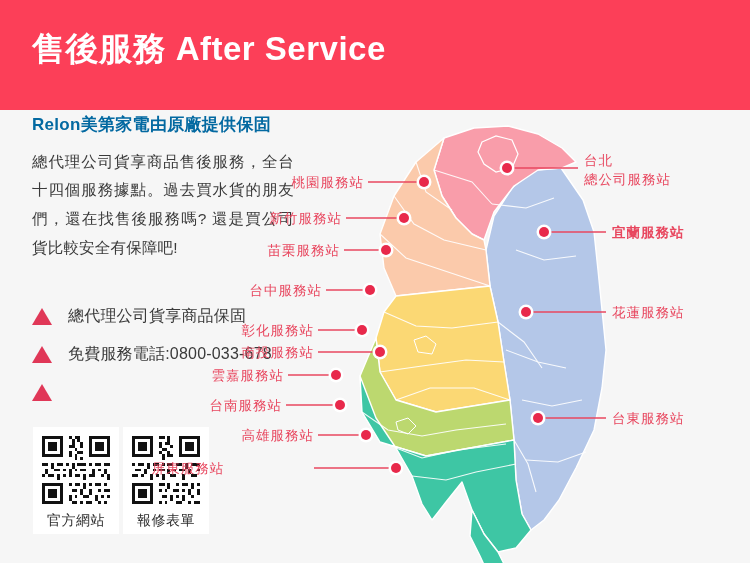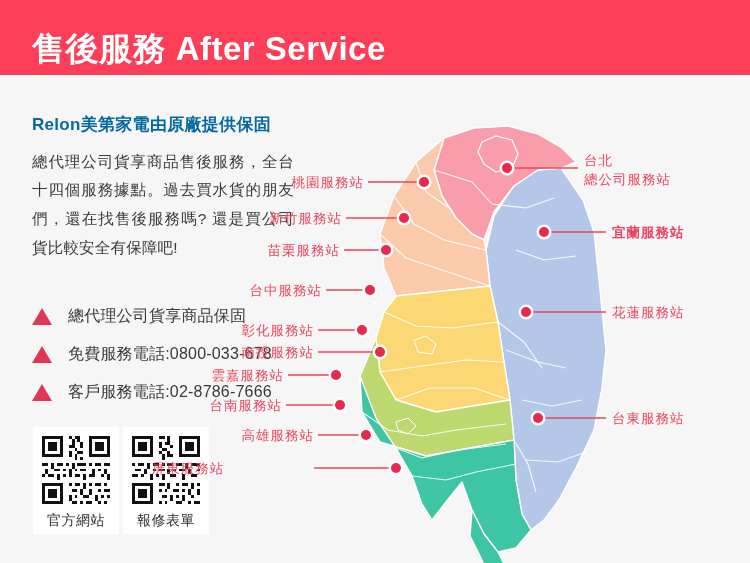--- a/index.html
+++ b/index.html
@@ -11,21 +11,21 @@
   }
   #page {
     position: relative;
     width: 750px; height: 563px;
     background: #f6f6f6;
   }
 
   
   .header {
     position: absolute; left: 0; top: 0;
-    width: 750px; height: 75px;
+    width: 750px; height: 110px;
     background: #fc3f58;
   }
   .header-title {
     position: absolute; left: 32px; top: 27px;
     color: #ffffff;
     font-size: 33px;
     font-weight: 600;
     letter-spacing: 0.5px;
     white-space: nowrap;
   }
@@ -136,21 +136,20 @@
       <div class="bullet-row">
         <span class="tri"></span>
         <span class="bullet-text">總代理公司貨享商品保固</span>
       </div>
       <div class="bullet-row">
         <span class="tri"></span>
         <span class="bullet-text">免費服務電話:0800-033-678</span>
       </div>
       <div class="bullet-row">
         <span class="tri"></span>
-        <span class="bullet-text">客戶服務電話:02-8786-7666</span>
       </div>
     </div>
   </div>
 
   <div class="qr-area">
     <div class="qr-card">
       <svg class="qr-img" viewBox="0 0 25 25" shape-rendering="crispEdges">
         <rect width="25" height="25" fill="#ffffff"></rect>
         <g fill="#111111">
           <rect x="1" y="1" width="7" height="1"></rect>

